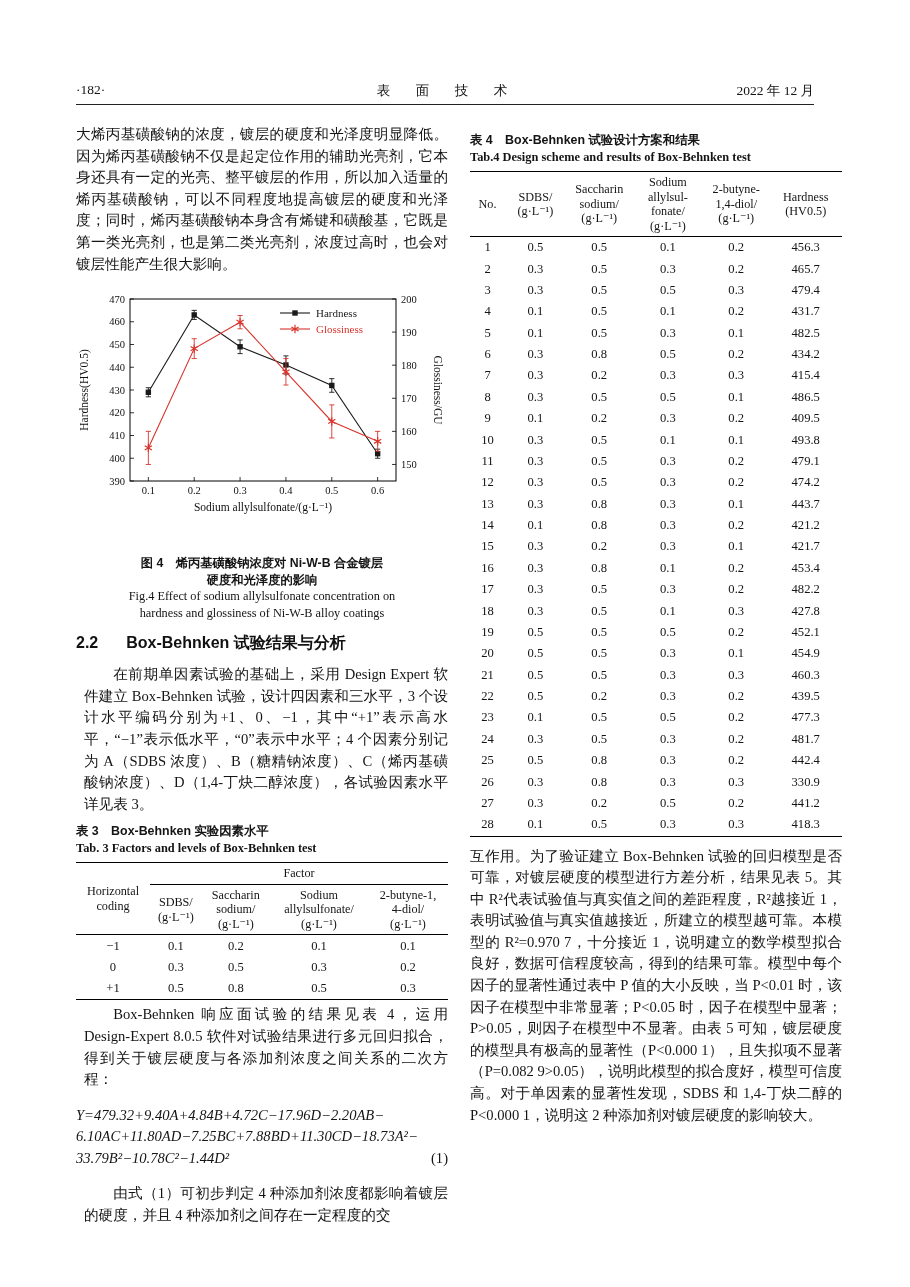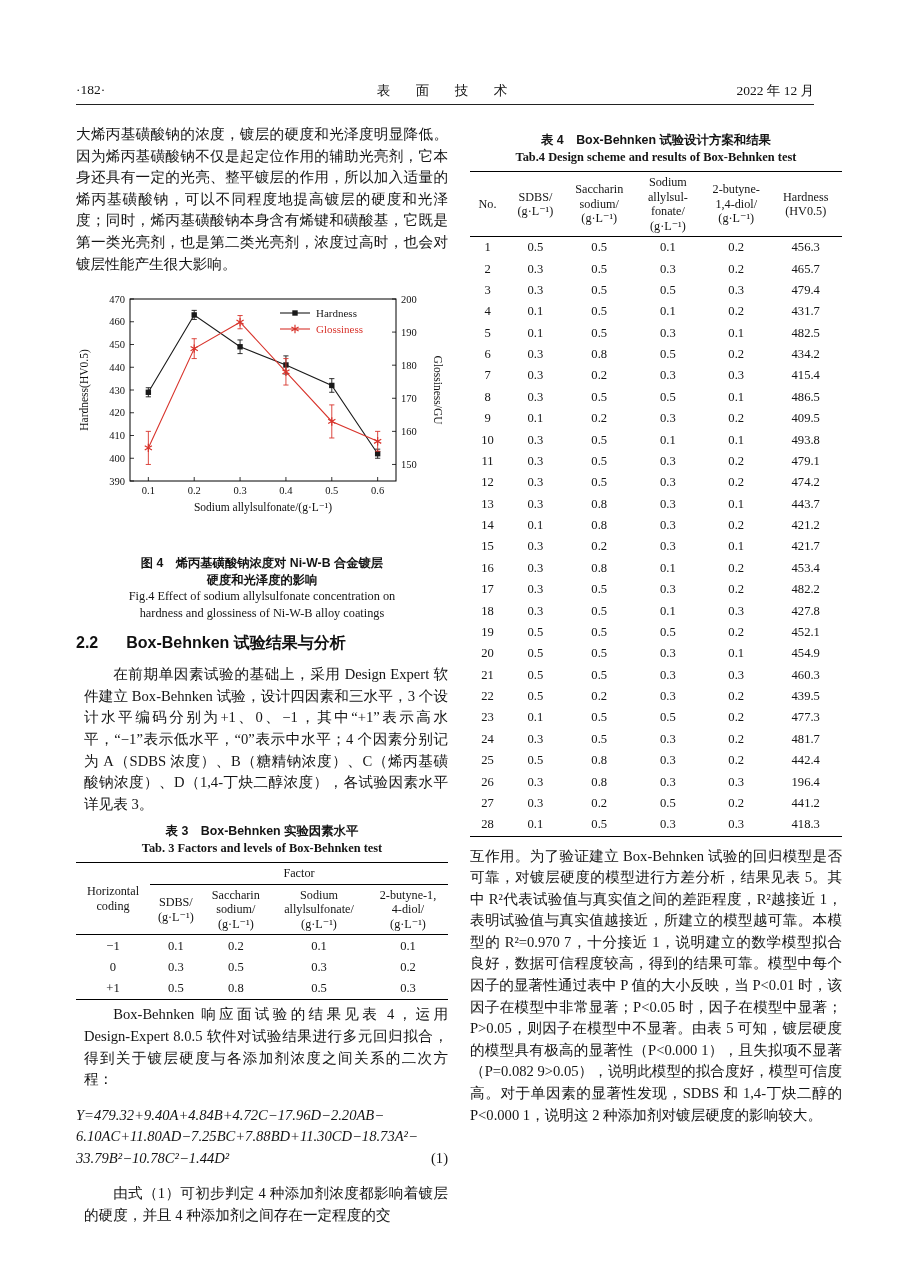--- a/index.html
+++ b/index.html
@@ -20,21 +20,21 @@
   
   .fig{margin:8px 0 2px;}
   .fig svg{display:block;margin:0 auto;font-family:"Liberation Serif","DejaVu Serif",serif;}
   .figcap{text-align:center;font-size:12.3px;line-height:16.5px;margin-top:20px;}
   .figcap .zh{font-family:"Liberation Sans","DejaVu Sans",sans-serif;font-weight:bold;}
   
   .sec-head{font-family:"Liberation Sans","DejaVu Sans",sans-serif;font-weight:bold;
             font-size:16px;margin:12px 0 10px;color:#111;}
   .sec-head .num{margin-right:28px;}
   
-  .tbl-cap{text-align:center;font-size:12.4px;line-height:17px;font-weight:bold;margin:8px 0 5px;}
+  .tbl-cap{text-align:left;font-size:12.4px;line-height:17px;font-weight:bold;margin:8px 0 5px;}
   .tbl-cap .zh{font-family:"Liberation Sans","DejaVu Sans",sans-serif;}
   
   table.sci{border-collapse:collapse;width:100%;border-top:1.6px solid #000;border-bottom:1.6px solid #000;}
   table.sci th{font-weight:normal;font-size:12.2px;line-height:14.5px;white-space:pre-line;
                vertical-align:middle;padding:3px 1px;}
   table.sci td{font-size:12.6px;line-height:17px;text-align:center;padding:2.2px 1px;}
   table.sci thead{border-bottom:0.9px solid #000;}
   .t3 th.factor{border-bottom:0.9px solid #000;}
   .t3 th.corner{width:72px;}
   .t3{margin-bottom:4px;}
@@ -481,21 +481,21 @@
             <td>0.3</td>
             <td>0.2</td>
             <td>442.4</td>
           </tr>
           <tr>
             <td>26</td>
             <td>0.3</td>
             <td>0.8</td>
             <td>0.3</td>
             <td>0.3</td>
-            <td>196.4</td>
+            <td>330.9</td>
           </tr>
           <tr>
             <td>27</td>
             <td>0.3</td>
             <td>0.2</td>
             <td>0.5</td>
             <td>0.2</td>
             <td>441.2</td>
           </tr>
           <tr>

